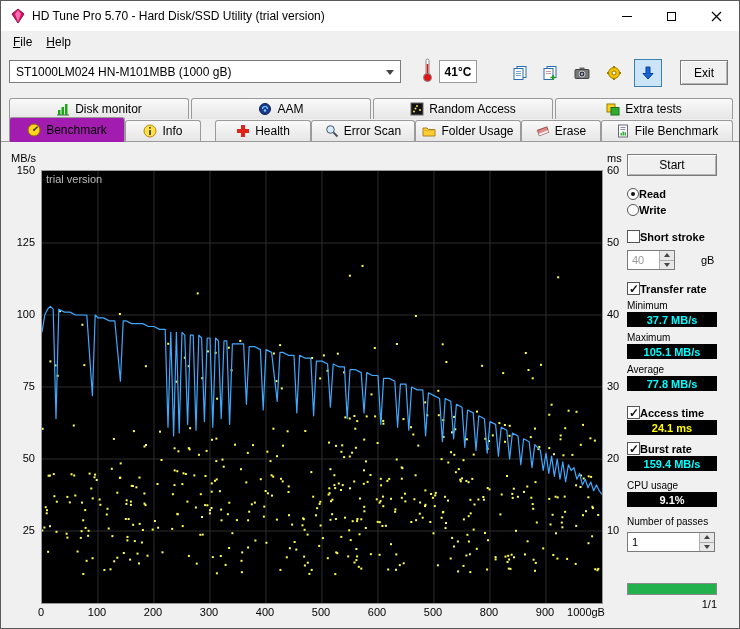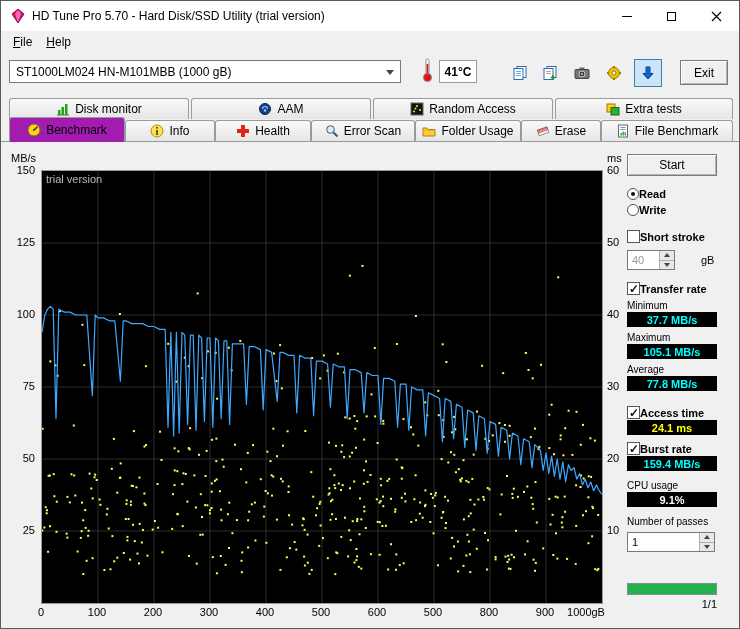--- a/index.html
+++ b/index.html
@@ -30,21 +30,21 @@
   .tbtn { position:absolute; top:6px; width:28px; height:28px; border:1px solid transparent; display:flex; align-items:center; justify-content:center; }
   #tb1{left:505px} #tb2{left:535px} #tb3{left:567px} #tb4{left:599px}
   #tb5{left:633px; background:#cce4f7; border-color:#3c7fb1;}
   .exit { position:absolute; left:679px; top:7px; width:48px; height:25px; background:#f0f0f0; border:1px solid #7a7a7a; box-shadow:inset 1px 1px 0 #fff, inset -1px -1px 0 #b5b5b5; font-size:12px; display:flex; align-items:center; justify-content:center; }
 
   
   .tabs { position:absolute; left:0; top:96px; width:738px; height:44px; }
   .tab { position:absolute; height:21px; background:linear-gradient(#f9f9f9,#e6e6e6); border:1px solid #9a9a9a; border-bottom:none; border-radius:3px 3px 0 0; display:flex; align-items:center; justify-content:center; gap:5px; font-size:12px; color:#000; white-space:nowrap; }
   .r1 { top:1px;justify-content:center; } .r2 { top:23px; }
   #t-disk{left:8px;width:180px} #t-aam{left:190px;width:180px} #t-random{left:372px;width:180px} #t-extra{left:554px;width:178px}
-  #t-bench{left:8px;width:116px} #t-info{left:124px;width:90px} #t-health{left:214px;width:96px} #t-error{left:310px;width:104px}
+  #t-bench{left:8px;width:116px} #t-info{left:124px;width:76px} #t-health{left:214px;width:96px} #t-error{left:310px;width:104px}
   #t-folder{left:414px;width:106px} #t-erase{left:520px;width:80px} #t-file{left:600px;width:132px}
   .tab.sel { top:20px; height:25px; background:#a21caf; z-index:3; }
   .ticon { display:flex; }
 
   
   .content { position:absolute; left:0; top:140px; width:738px; height:487px; background:#f0f0f0; border-top:1px solid #9a9a9a; }
   .plot { position:absolute; left:40px; top:28px; width:562px; height:434px; background:#000; border:1px solid #9a9a9a; }
   .watermark { position:absolute; left:4px; top:2px; font-size:11px; z-index:2; }
   .axis-label { position:absolute; font-size:11px; color:#000; }
   #lab-mbs { left:10px; top:10px; } #lab-ms { left:606px; top:10px; }

